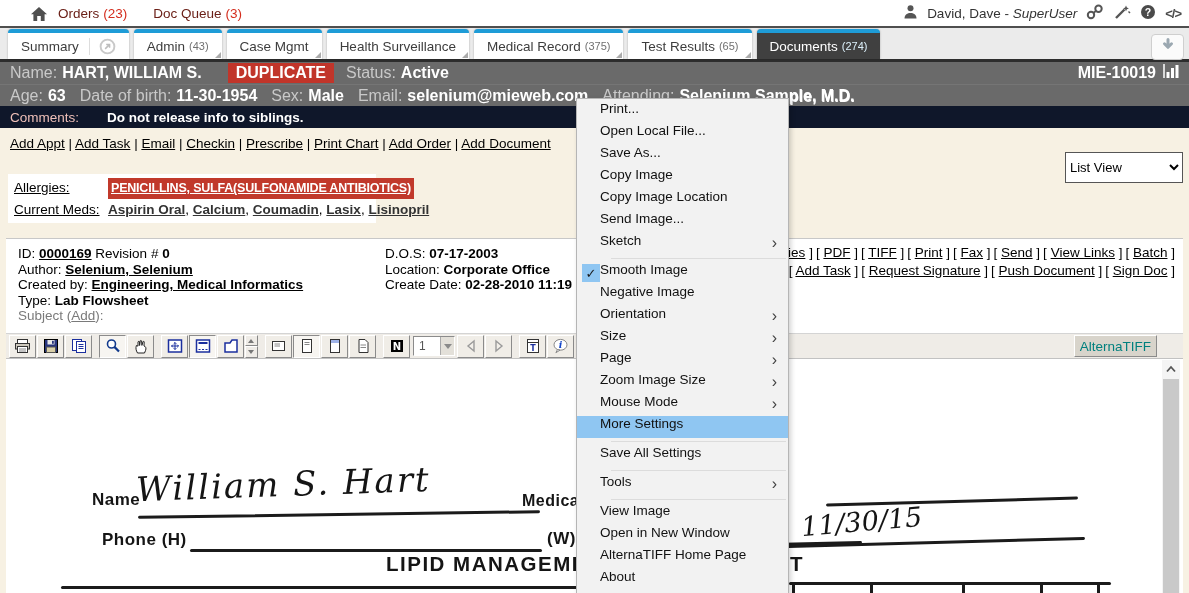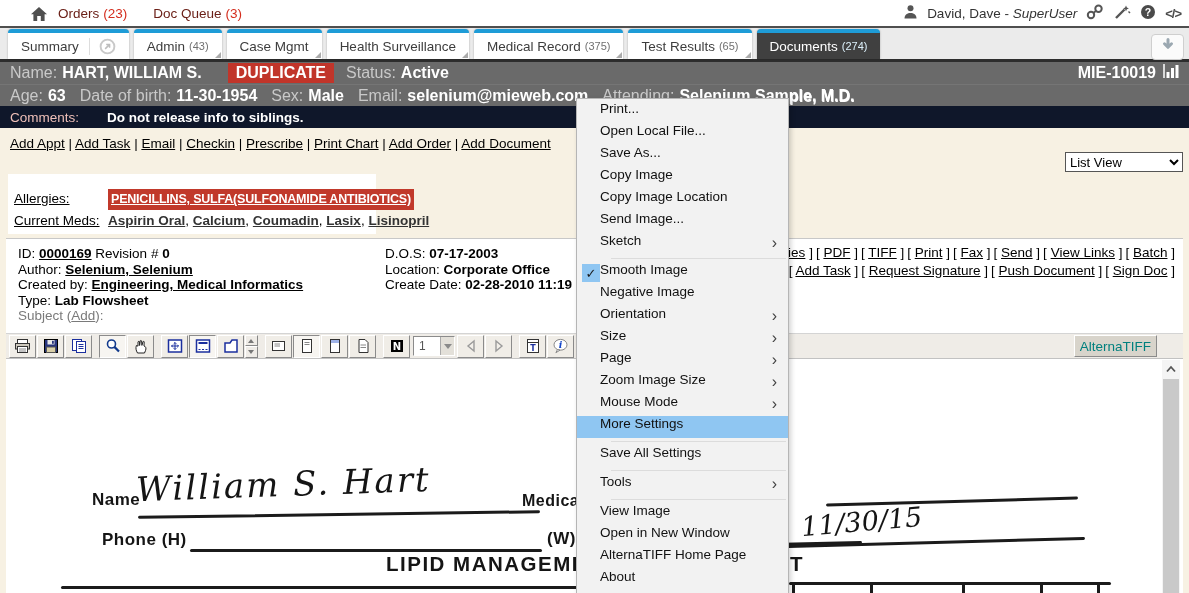--- a/index.html
+++ b/index.html
@@ -42,24 +42,24 @@
   
   .commentsbar{position:absolute;top:106px;left:0;right:0;height:22px;background:#0f172a;display:flex;align-items:center;font-size:13.5px;padding:0 10px}
   .clabel{color:#EFC0B8;margin-right:28px}
   .ctext{color:#fff;font-weight:bold}
 
   
   .linksrow{position:absolute;top:136px;left:10px;font-size:13.5px;color:#000}
   .alink{cursor:pointer}
   .alink .ul{text-decoration:underline}
   .alink+.alink::before{content:" | "}
-  .viewselect{position:absolute;top:152px;right:6px;width:118px;height:20px;font-size:13px;font-family:"Liberation Sans",sans-serif;border:1px solid #555;background:#fff}
-
-  
-  .medbox{position:absolute;top:174px;left:8px;width:368px;background:#fff;padding:14px 6px 3px;font-size:13.5px;line-height:21px}
+  .viewselect{position:absolute;top:152px;right:6px;width:118px;height:31px;font-size:13px;font-family:"Liberation Sans",sans-serif;border:1px solid #555;background:#fff}
+
+  
+  .medbox{position:absolute;top:174px;left:8px;width:368px;background:#fff;padding:3px 6px 3px;font-size:13.5px;line-height:21px}
   .mrow{display:flex;align-items:baseline}
   .mlabel{text-decoration:underline;color:#000;width:94px;flex:none}
   .allergy-badge{background:#C1392B;color:#fff;font-weight:bold;text-decoration:underline;padding:0 3px;font-size:12.5px;letter-spacing:-.2px;white-space:nowrap}
   .medw{white-space:nowrap}
   .medw .ul{color:#333;text-decoration:underline;font-weight:bold;cursor:pointer}
   .medw+.medw::before{content:", "}
 
   
   .docpanel{position:absolute;top:238px;left:6px;right:6px;bottom:0;background:#fff;border-top:1px solid #C8C8C8}
   .dcol{position:absolute;font-size:13.5px;line-height:15.5px;color:#000;white-space:nowrap}

